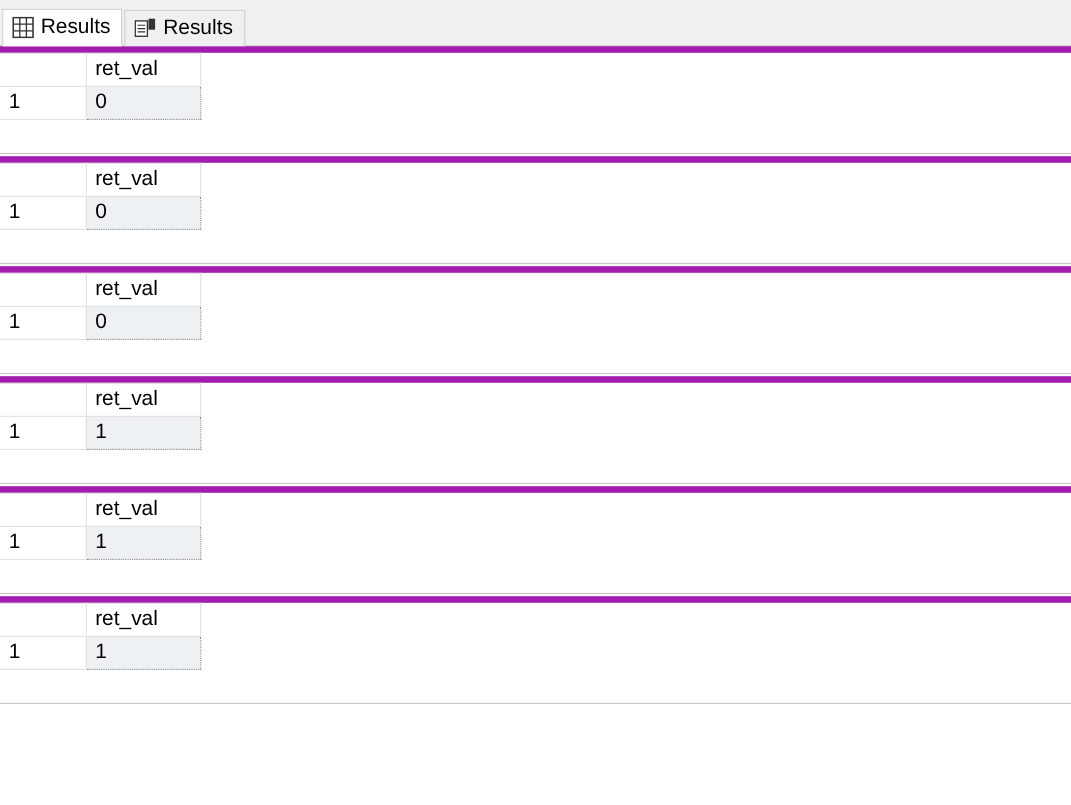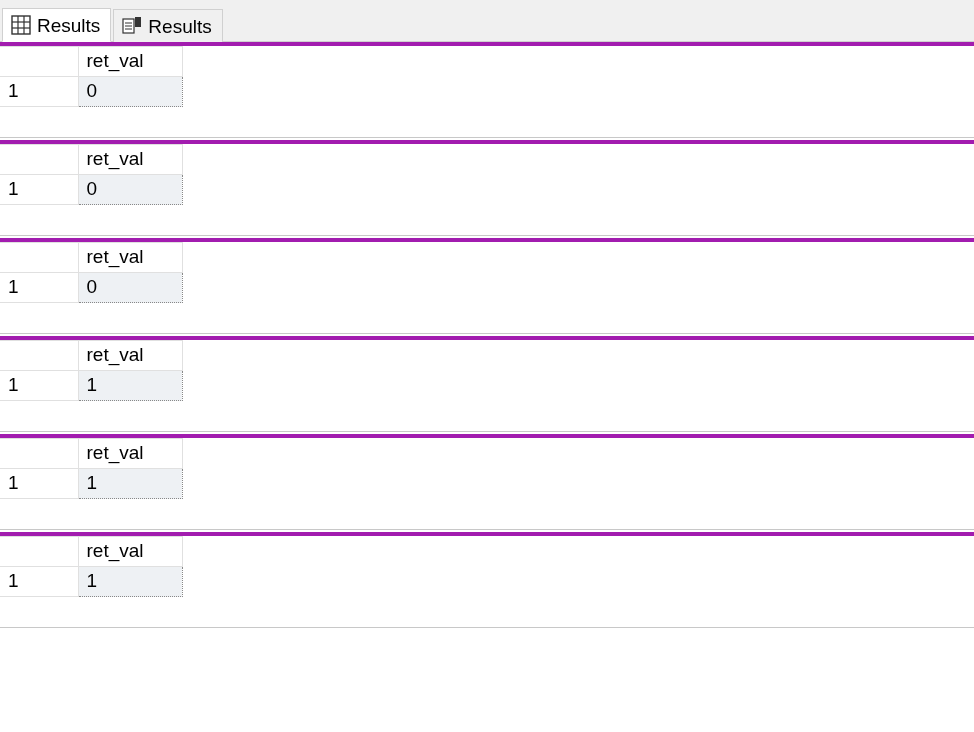--- a/index.html
+++ b/index.html
@@ -14,42 +14,42 @@
   .tabbar {
     display: flex;
     align-items: flex-end;
     background: #f0f0f0;
     border-bottom: 1px solid #d0d0d0;
     height: 42px;
     padding-left: 2px;
   }
   .tab {
     display: flex;
-    align-items: center;
+    align-items: flex-start;
     gap: 6px;
     padding: 6px 10px 6px 8px;
     border: 1px solid #d0d0d0;
     border-bottom: none;
     background: #f0f0f0;
     margin-right: 2px;
     cursor: pointer;
     position: relative;
     top: 1px;
   }
   .tab.active {
     background: #ffffff;
     border-bottom: 1px solid #ffffff;
     top: 1px;
   }
   .tab-label { line-height: 1; }
   .icon { width: 20px; height: 20px; flex: 0 0 20px; }
 
   .result-sets { }
   .result-set {
-    border-top: 4px solid #a21caf;
+    border-top: 6px solid #a21caf;
     border-bottom: 1px solid #c8c8c8;
     margin-bottom: 0;
   }
   .result-set + .result-set { margin-top: 2px; }
   .rs-inner {
     padding-bottom: 30px;
   }
   table.grid {
     border-collapse: collapse;
   }

